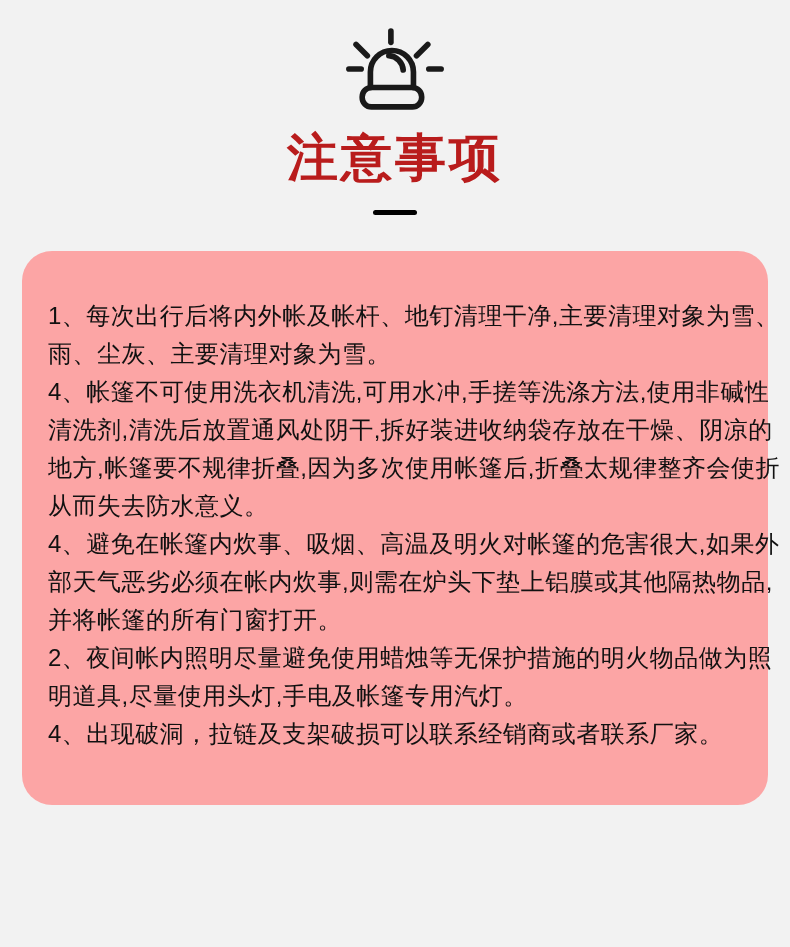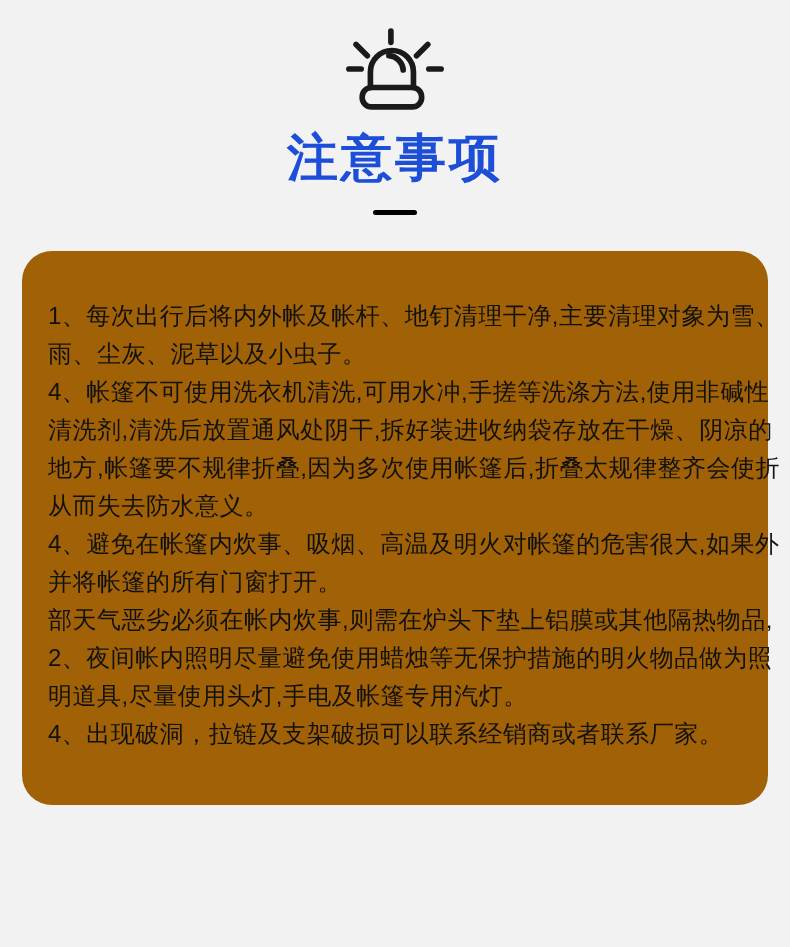--- a/index.html
+++ b/index.html
@@ -29,34 +29,34 @@
     width: 100px;
     height: 82px;
     display: block;
   }
   .page-title {
     margin-top: 22px;
     font-size: 51px;
     font-weight: 900;
     letter-spacing: 3px;
     line-height: 1;
-    color: #1d4ed8;
+    color: #b91c1c;
     text-align: center;
   }
   .title-underline {
     margin-top: 27px;
     width: 44px;
     height: 5px;
     background: #000000;
     border-radius: 3px;
   }
   .notes-card {
     margin-top: 36px;
     width: 746px;
-    background: #a16207;
+    background: #fca5a5;
     border-radius: 30px;
     padding: 46px 24px 52px 26px;
   }
   .note-line {
     font-size: 24px;
     line-height: 38px;
     letter-spacing: 0.5px;
     white-space: nowrap;
     color: #111111;
   }
@@ -83,32 +83,32 @@
     </svg>
 
     <div class="page-title">注意事项</div>
 
     <div class="title-underline"></div>
   </div>
 
   <div class="notes-card">
     <div>
       <div class="note-line">1、每次出行后将内外帐及帐杆、地钉清理干净,主要清理对象为雪、</div>
-      <div class="note-line">雨、尘灰、泥草以及小虫子。</div>
+      <div class="note-line">雨、尘灰、主要清理对象为雪。</div>
     </div>
     <div>
       <div class="note-line">4、帐篷不可使用洗衣机清洗,可用水冲,手搓等洗涤方法,使用非碱性</div>
       <div class="note-line">清洗剂,清洗后放置通风处阴干,拆好装进收纳袋存放在干燥、阴凉的</div>
       <div class="note-line">地方,帐篷要不规律折叠,因为多次使用帐篷后,折叠太规律整齐会使折</div>
       <div class="note-line">从而失去防水意义。</div>
     </div>
     <div>
       <div class="note-line">4、避免在帐篷内炊事、吸烟、高温及明火对帐篷的危害很大,如果外</div>
+      <div class="note-line">部天气恶劣必须在帐内炊事,则需在炉头下垫上铝膜或其他隔热物品,</div>
       <div class="note-line">并将帐篷的所有门窗打开。</div>
-      <div class="note-line">部天气恶劣必须在帐内炊事,则需在炉头下垫上铝膜或其他隔热物品,</div>
     </div>
     <div>
       <div class="note-line">2、夜间帐内照明尽量避免使用蜡烛等无保护措施的明火物品做为照</div>
       <div class="note-line">明道具,尽量使用头灯,手电及帐篷专用汽灯。</div>
     </div>
     <div>
       <div class="note-line">4、出现破洞，拉链及支架破损可以联系经销商或者联系厂家。</div>
     </div>
   </div>
 

